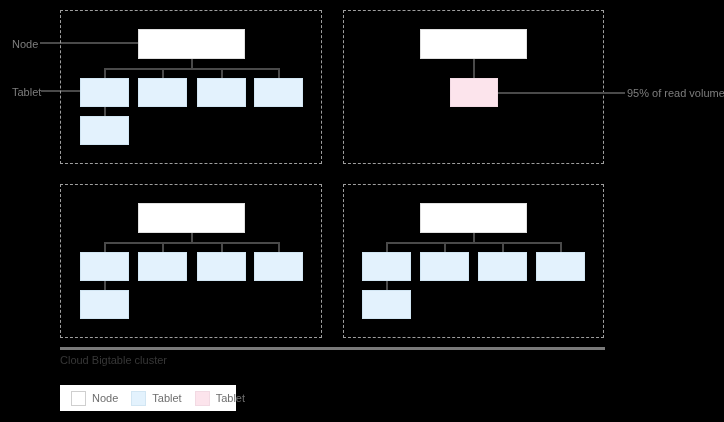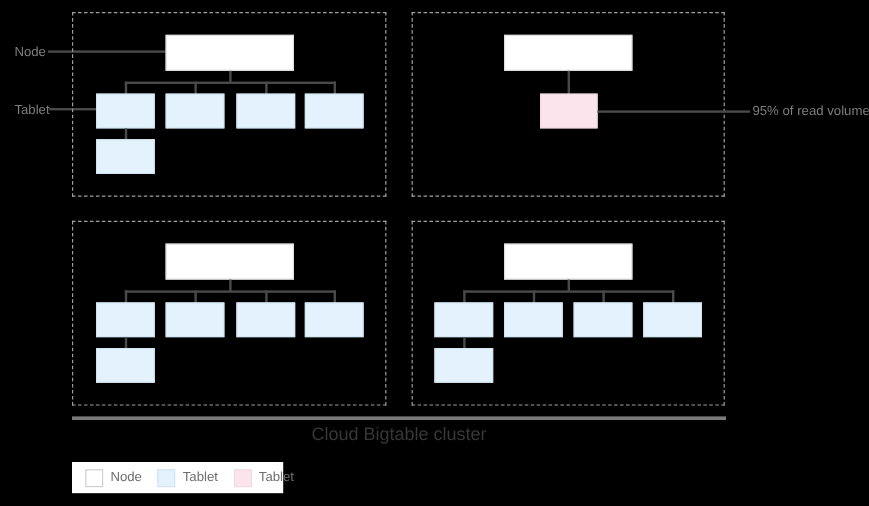--- a/index.html
+++ b/index.html
@@ -47,22 +47,21 @@
   }
   .callout-line { position: absolute; height: 2px; background: var(--connector, #4a4a4a); }
   .cluster-line {
     position: absolute;
     left: 60px; top: 347px; width: 545px; height: 3px;
     background: var(--cluster-line, #7a7a7a);
   }
   .caption {
     position: absolute;
     left: 60px; top: 354px; width: 545px;
-    text-align: center;
-    font-size: 15px;
+    font-size: 11px;
     color: var(--caption-text, #373737);
   }
   .legend {
     position: absolute;
     left: 60px; top: 385px;
     width: 176px; height: 26px;
     background: var(--legend-bg, #ffffff);
     display: flex;
     align-items: center;
     padding-left: 11px;

